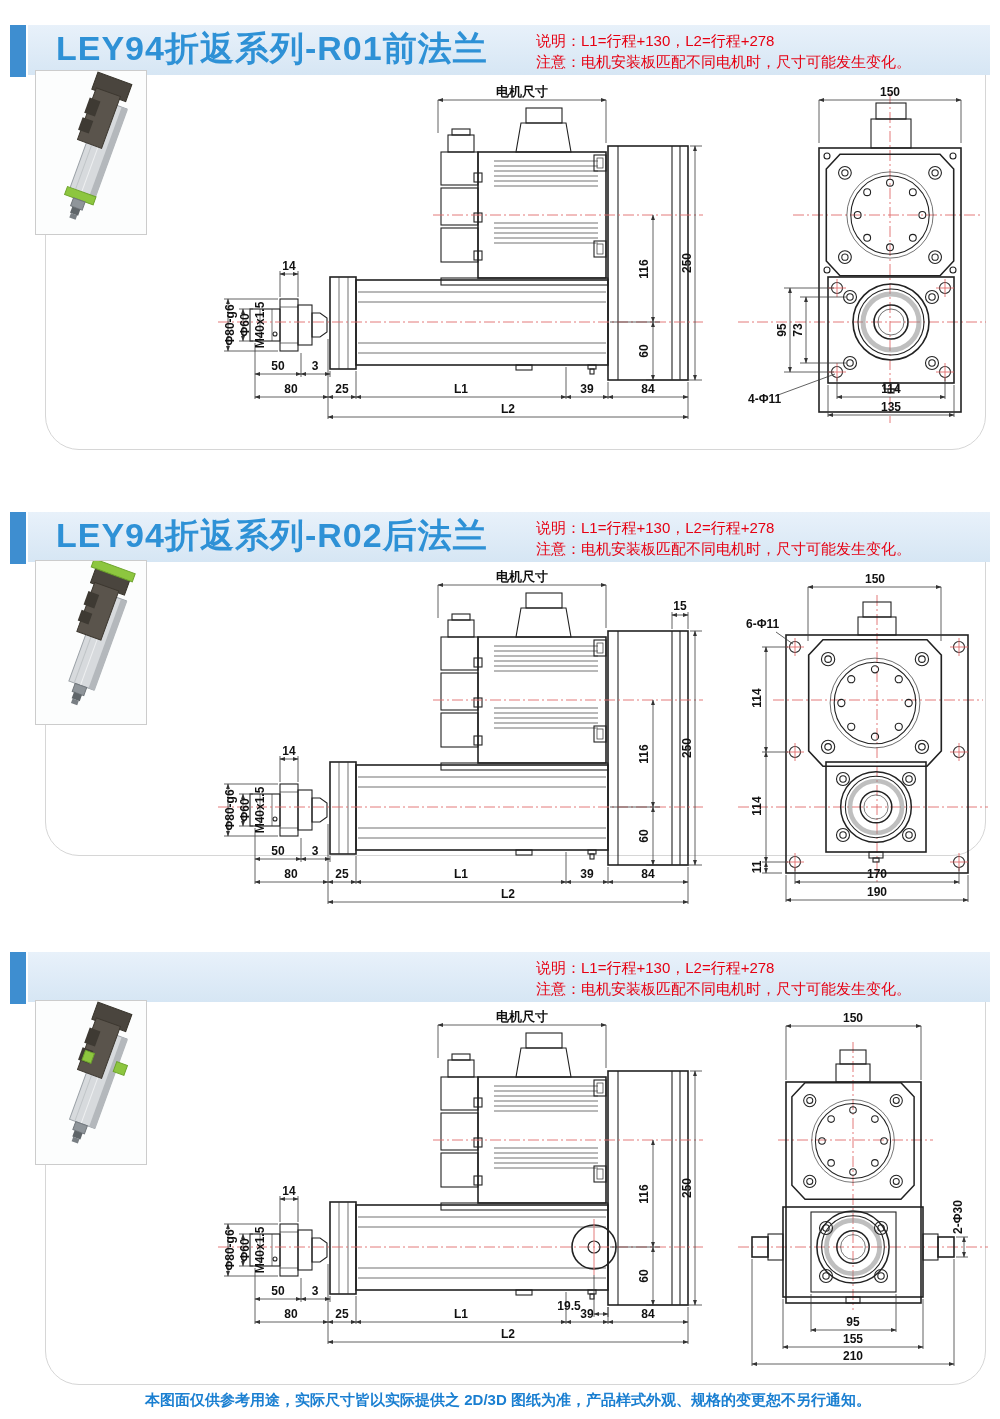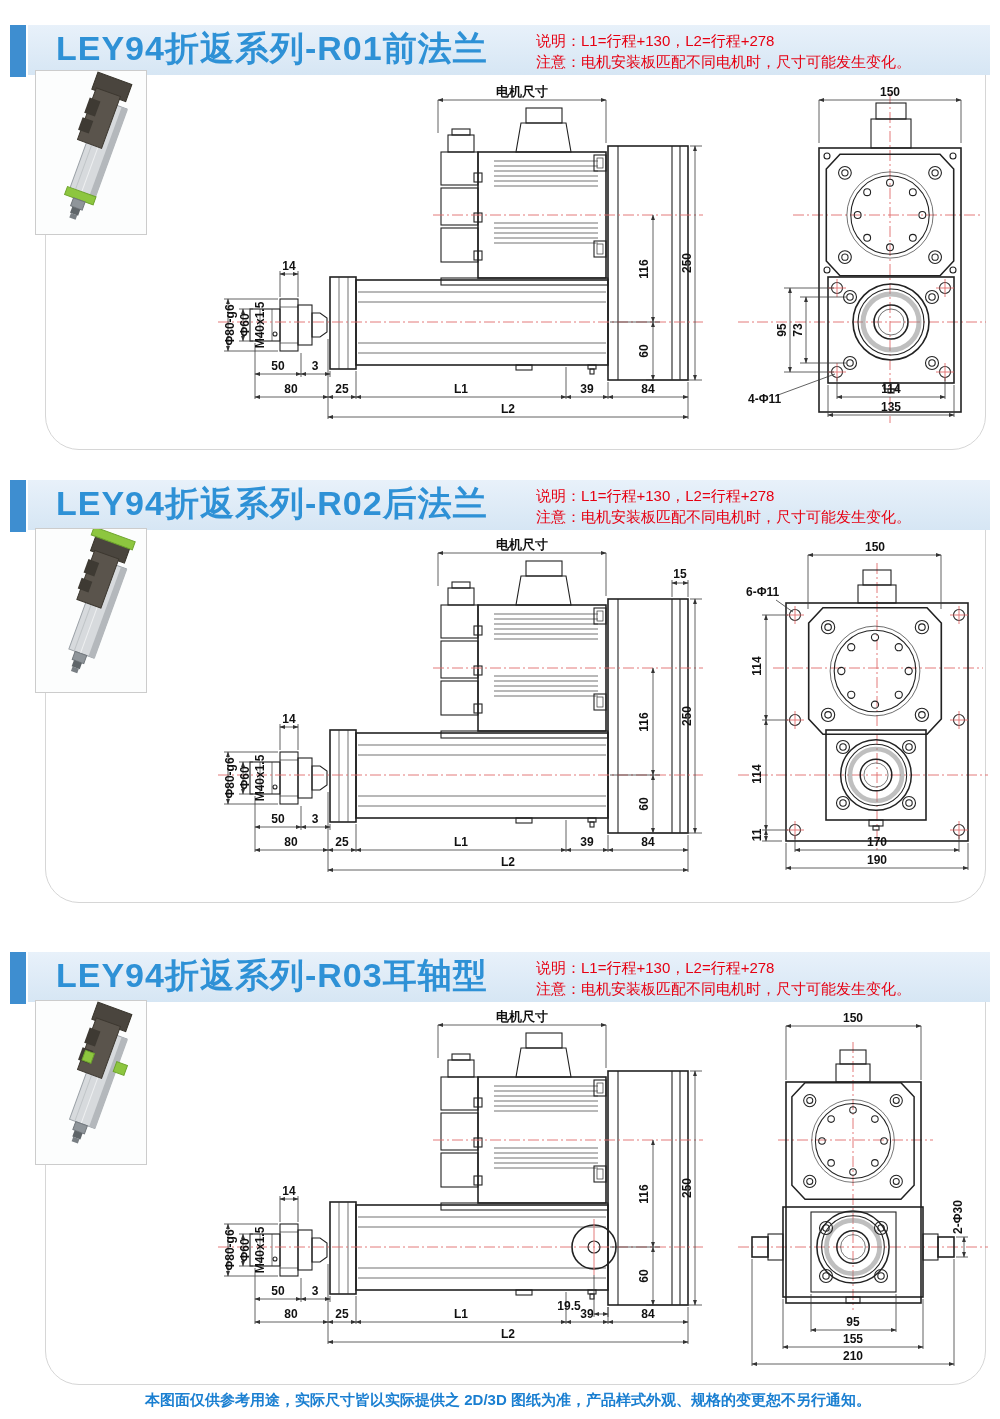--- a/index.html
+++ b/index.html
@@ -244,21 +244,21 @@
     <line class="dm" x1="40" y1="310" x2="97" y2="289"></line>
     <text class="dt" x="152" y="11">150</text>
     <text class="dt" transform="rotate(-90 48 245)" x="48" y="245">95</text>
     <text class="dt" transform="rotate(-90 64 245)" x="64" y="245">73</text>
     <text class="dts" x="10" y="318">4-Φ11</text>
     <text class="dt" x="153" y="308">114</text>
     <text class="dt" x="153" y="326">135</text>
   </svg>
 </section>
 
-<section class="sec" style="top:480px;height:423px;">
+<section class="sec" style="top:512px;height:344px;">
   <div class="panel"></div>
   <div class="titlebar"></div>
   <div class="accent"></div>
   <div class="title">LEY94折返系列-R02后法兰</div>
   <div class="notes">
     <div>说明：L1=行程+130，L2=行程+278</div>
     <div>注意：电机安装板匹配不同电机时，尺寸可能发生变化。</div>
   </div>
   <div class="thumb" style="top:48px;">
     <svg width="108" height="161" viewBox="0 0 108 161">
@@ -341,21 +341,20 @@
     <text class="dt" transform="rotate(-90 23 297)" x="23" y="297">11</text>
     <text class="dt" x="139" y="308">170</text>
     <text class="dt" x="139" y="326">190</text>
   </svg>
 </section>
 
 <section class="sec" style="top:952px;height:433px;">
   <div class="panel"></div>
   <div class="titlebar"></div>
   <div class="accent"></div>
-  <div class="title">LEY94折返系列-R03耳轴型</div>
   <div class="notes">
     <div>说明：L1=行程+130，L2=行程+278</div>
     <div>注意：电机安装板匹配不同电机时，尺寸可能发生变化。</div>
   </div>
   <div class="thumb" style="top:48px;">
     <svg width="108" height="161" viewBox="0 0 108 161">
       <g transform="translate(4,2) scale(0.95) rotate(20 55 80)">
         <rect x="47" y="28" width="28" height="100" fill="#d7dadd" stroke="#9aa0a6" stroke-width="1"></rect>
         <rect x="69" y="28" width="7" height="100" fill="#b4b8bc"></rect>
         <line x1="53" y1="28" x2="53" y2="128" stroke="#c0c4c7"></line>

